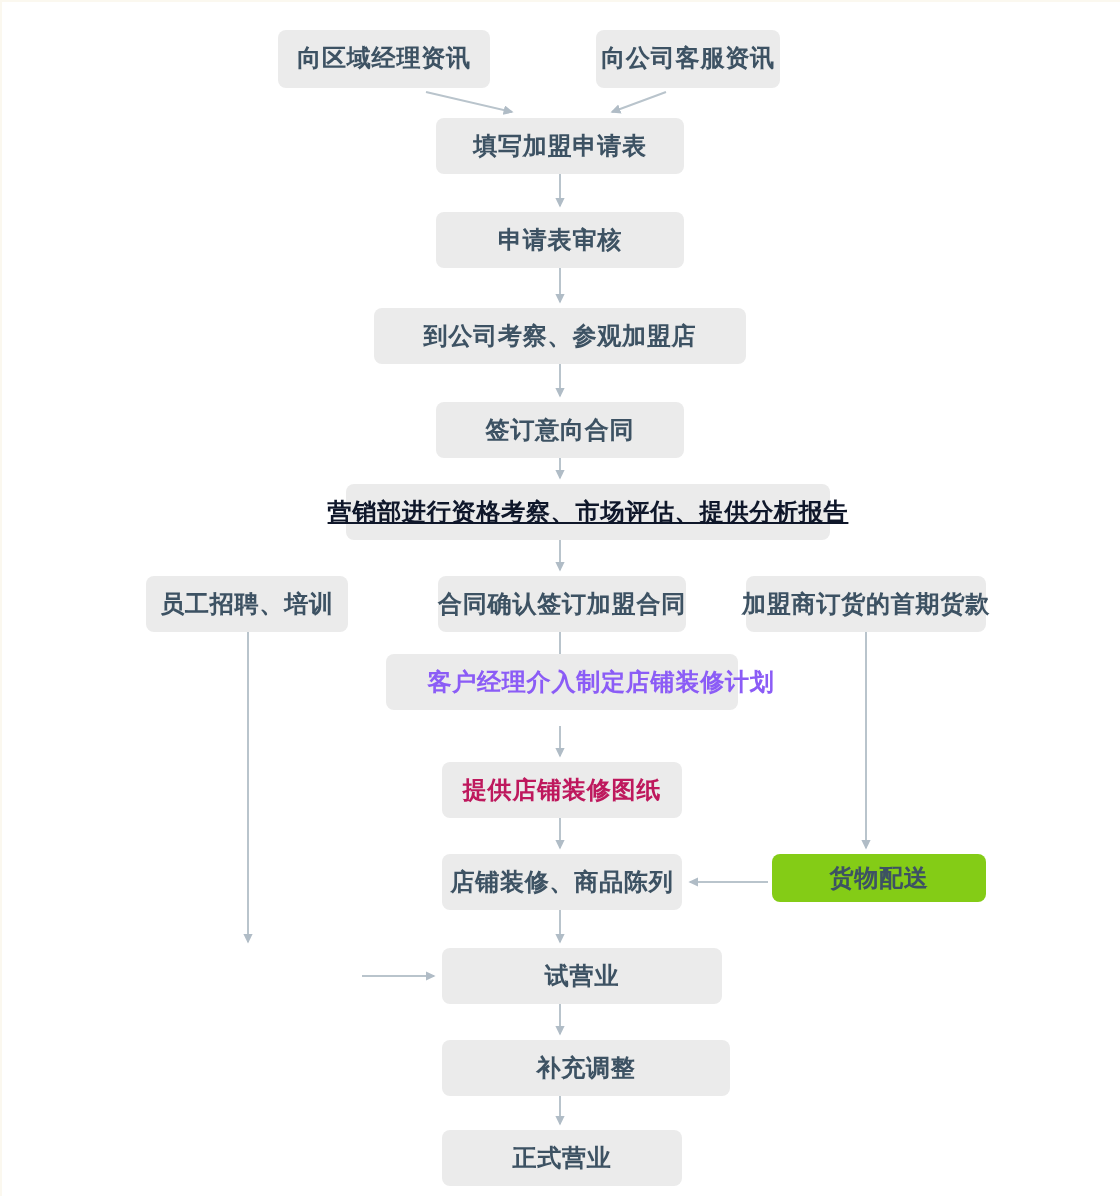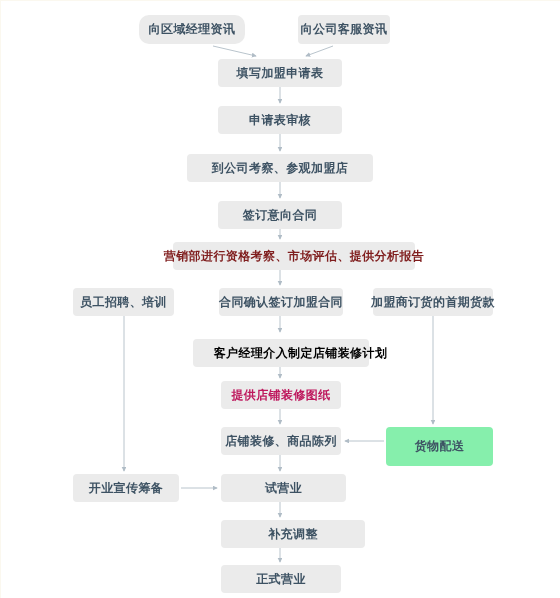--- a/index.html
+++ b/index.html
@@ -90,66 +90,63 @@
 
     <line x1="279" y1="454" x2="279" y2="470" stroke="#b9c4cc" stroke-width="1" marker-end="url(#arrowhead)"></line>
 
     <line x1="180" y1="487" x2="216" y2="487" stroke="#b9c4cc" stroke-width="1" marker-end="url(#arrowhead)"></line>
 
     <line x1="279" y1="501" x2="279" y2="516" stroke="#b9c4cc" stroke-width="1" marker-end="url(#arrowhead)"></line>
 
     <line x1="279" y1="547" x2="279" y2="561" stroke="#b9c4cc" stroke-width="1" marker-end="url(#arrowhead)"></line>
   </svg>
 
-  <div class="node" style="left: 138px; top: 14px; width: 106px; height: 29px; background: rgb(235, 235, 235); color: rgb(61, 82, 99); border-radius: 10px;">
+  <div class="node" style="left: 138px; top: 14px; width: 106px; height: 29px; background: rgb(235, 235, 235); color: rgb(61, 82, 99);">
     <span class="node-label">向区域经理资讯</span>
   </div>
   <div class="node" style="left: 297px; top: 14px; width: 92px; height: 29px; background: rgb(235, 235, 235); color: rgb(61, 82, 99);">
     <span class="node-label">向公司客服资讯</span>
   </div>
   <div class="node" style="left: 217px; top: 58px; width: 124px; height: 28px; background: rgb(235, 235, 235); color: rgb(61, 82, 99);">
     <span class="node-label">填写加盟申请表</span>
   </div>
   <div class="node" style="left: 217px; top: 105px; width: 124px; height: 28px; background: rgb(235, 235, 235); color: rgb(61, 82, 99);">
     <span class="node-label">申请表审核</span>
   </div>
   <div class="node" style="left: 186px; top: 153px; width: 186px; height: 28px; background: rgb(235, 235, 235); color: rgb(61, 82, 99);">
     <span class="node-label">到公司考察、参观加盟店</span>
   </div>
   <div class="node" style="left: 217px; top: 200px; width: 124px; height: 28px; background: rgb(235, 235, 235); color: rgb(61, 82, 99);">
     <span class="node-label">签订意向合同</span>
   </div>
-  <div class="node" style="left: 172px; top: 241px; width: 242px; height: 28px; background: rgb(235, 235, 235); color: #7f1d1d;">
+  <div class="node" style="left: 172px; top: 241px; width: 242px; height: 28px; background: rgb(235, 235, 235); color: #0f172a; text-decoration: underline;">
     <span class="node-label">营销部进行资格考察、市场评估、提供分析报告</span>
   </div>
   <div class="node" style="left: 72px; top: 287px; width: 101px; height: 28px; background: rgb(235, 235, 235); color: rgb(61, 82, 99);">
     <span class="node-label">员工招聘、培训</span>
   </div>
   <div class="node" style="left: 372px; top: 287px; width: 120px; height: 28px; background: rgb(235, 235, 235); color: rgb(61, 82, 99);">
     <span class="node-label">加盟商订货的首期货款</span>
   </div>
   <div class="node" style="left: 218px; top: 287px; width: 124px; height: 28px; background: rgb(235, 235, 235); color: rgb(61, 82, 99);">
     <span class="node-label">合同确认签订加盟合同</span>
   </div>
-  <div class="node" style="left: 192px; top: 338px; width: 176px; height: 28px; background: rgb(235, 235, 235); color: #000000; padding-left: 39px;">
+  <div class="node" style="left: 192px; top: 326px; width: 176px; height: 28px; background: rgb(235, 235, 235); color: #8b5cf6; padding-left: 39px;">
     <span class="node-label">客户经理介入制定店铺装修计划</span>
   </div>
   <div class="node" style="left: 220px; top: 380px; width: 120px; height: 28px; background: rgb(235, 235, 235); color: #be185d;">
     <span class="node-label">提供店铺装修图纸</span>
   </div>
   <div class="node" style="left: 220px; top: 426px; width: 120px; height: 28px; background: rgb(235, 235, 235); color: rgb(61, 82, 99);">
     <span class="node-label">店铺装修、商品陈列</span>
   </div>
-  <div class="node" style="left: 385px; top: 426px; width: 107px; height: 39px; background: #86efac; color: rgb(61, 82, 99);">
+  <div class="node" style="left: 385px; top: 426px; width: 107px; height: 24px; background: #84cc16; color: rgb(61, 82, 99);">
     <span class="node-label">货物配送</span>
   </div>
-  <div class="node" style="left: 72px; top: 473px; width: 106px; height: 28px; background: rgb(235, 235, 235); color: rgb(61, 82, 99);">
-    <span class="node-label">开业宣传筹备</span>
-  </div>
-  <div class="node" style="left: 220px; top: 473px; width: 125px; height: 28px; background: rgb(235, 235, 235); color: rgb(61, 82, 99);">
+  <div class="node" style="left: 220px; top: 473px; width: 140px; height: 28px; background: rgb(235, 235, 235); color: rgb(61, 82, 99);">
     <span class="node-label">试营业</span>
   </div>
   <div class="node" style="left: 220px; top: 519px; width: 144px; height: 28px; background: rgb(235, 235, 235); color: rgb(61, 82, 99);">
     <span class="node-label">补充调整</span>
   </div>
   <div class="node" style="left: 220px; top: 564px; width: 120px; height: 28px; background: rgb(235, 235, 235); color: rgb(61, 82, 99);">
     <span class="node-label">正式营业</span>
   </div>
 
 </div>

